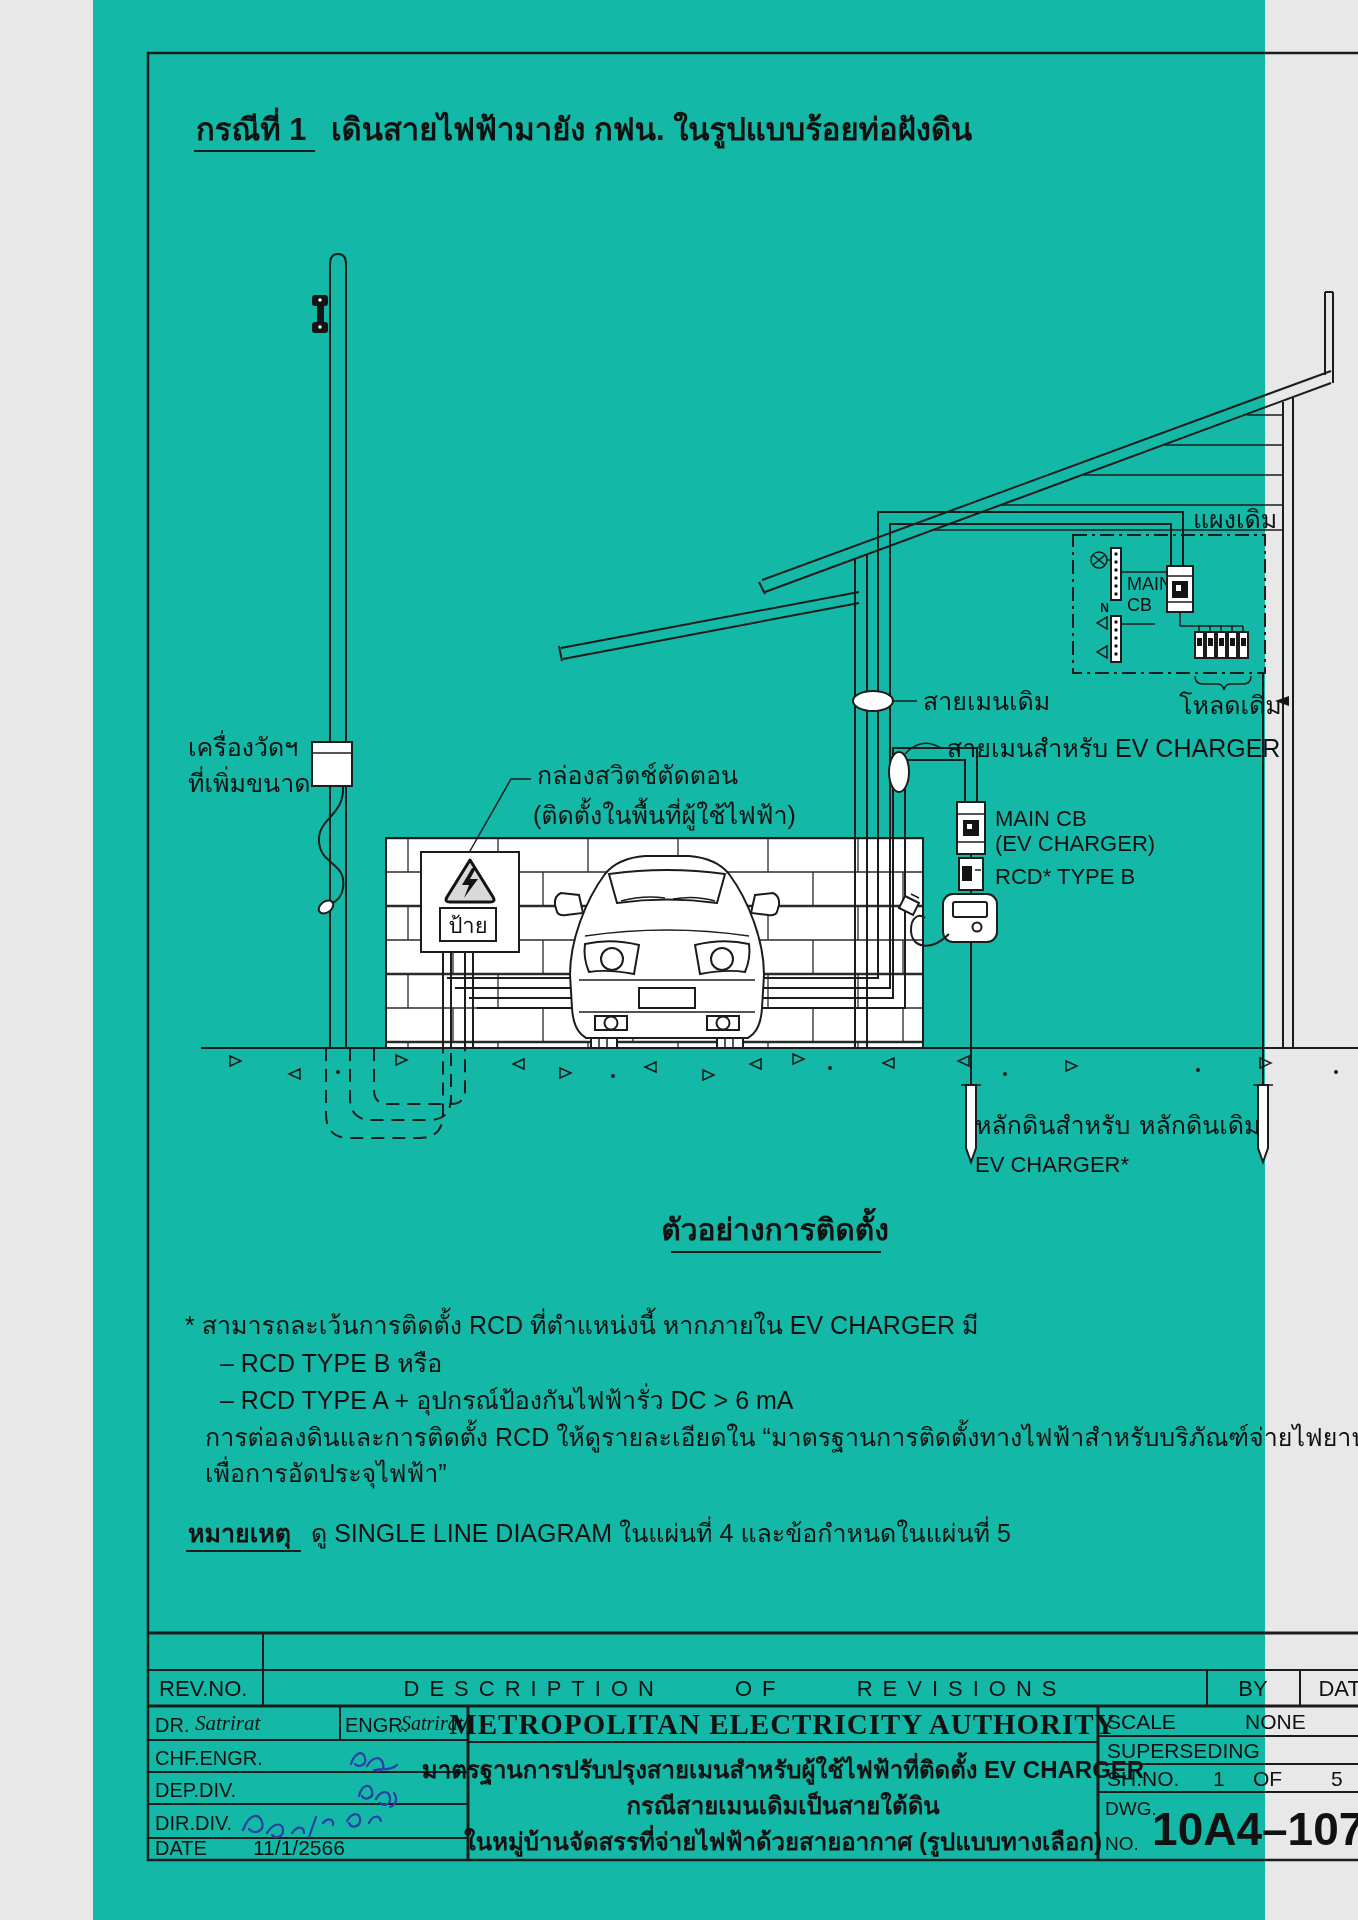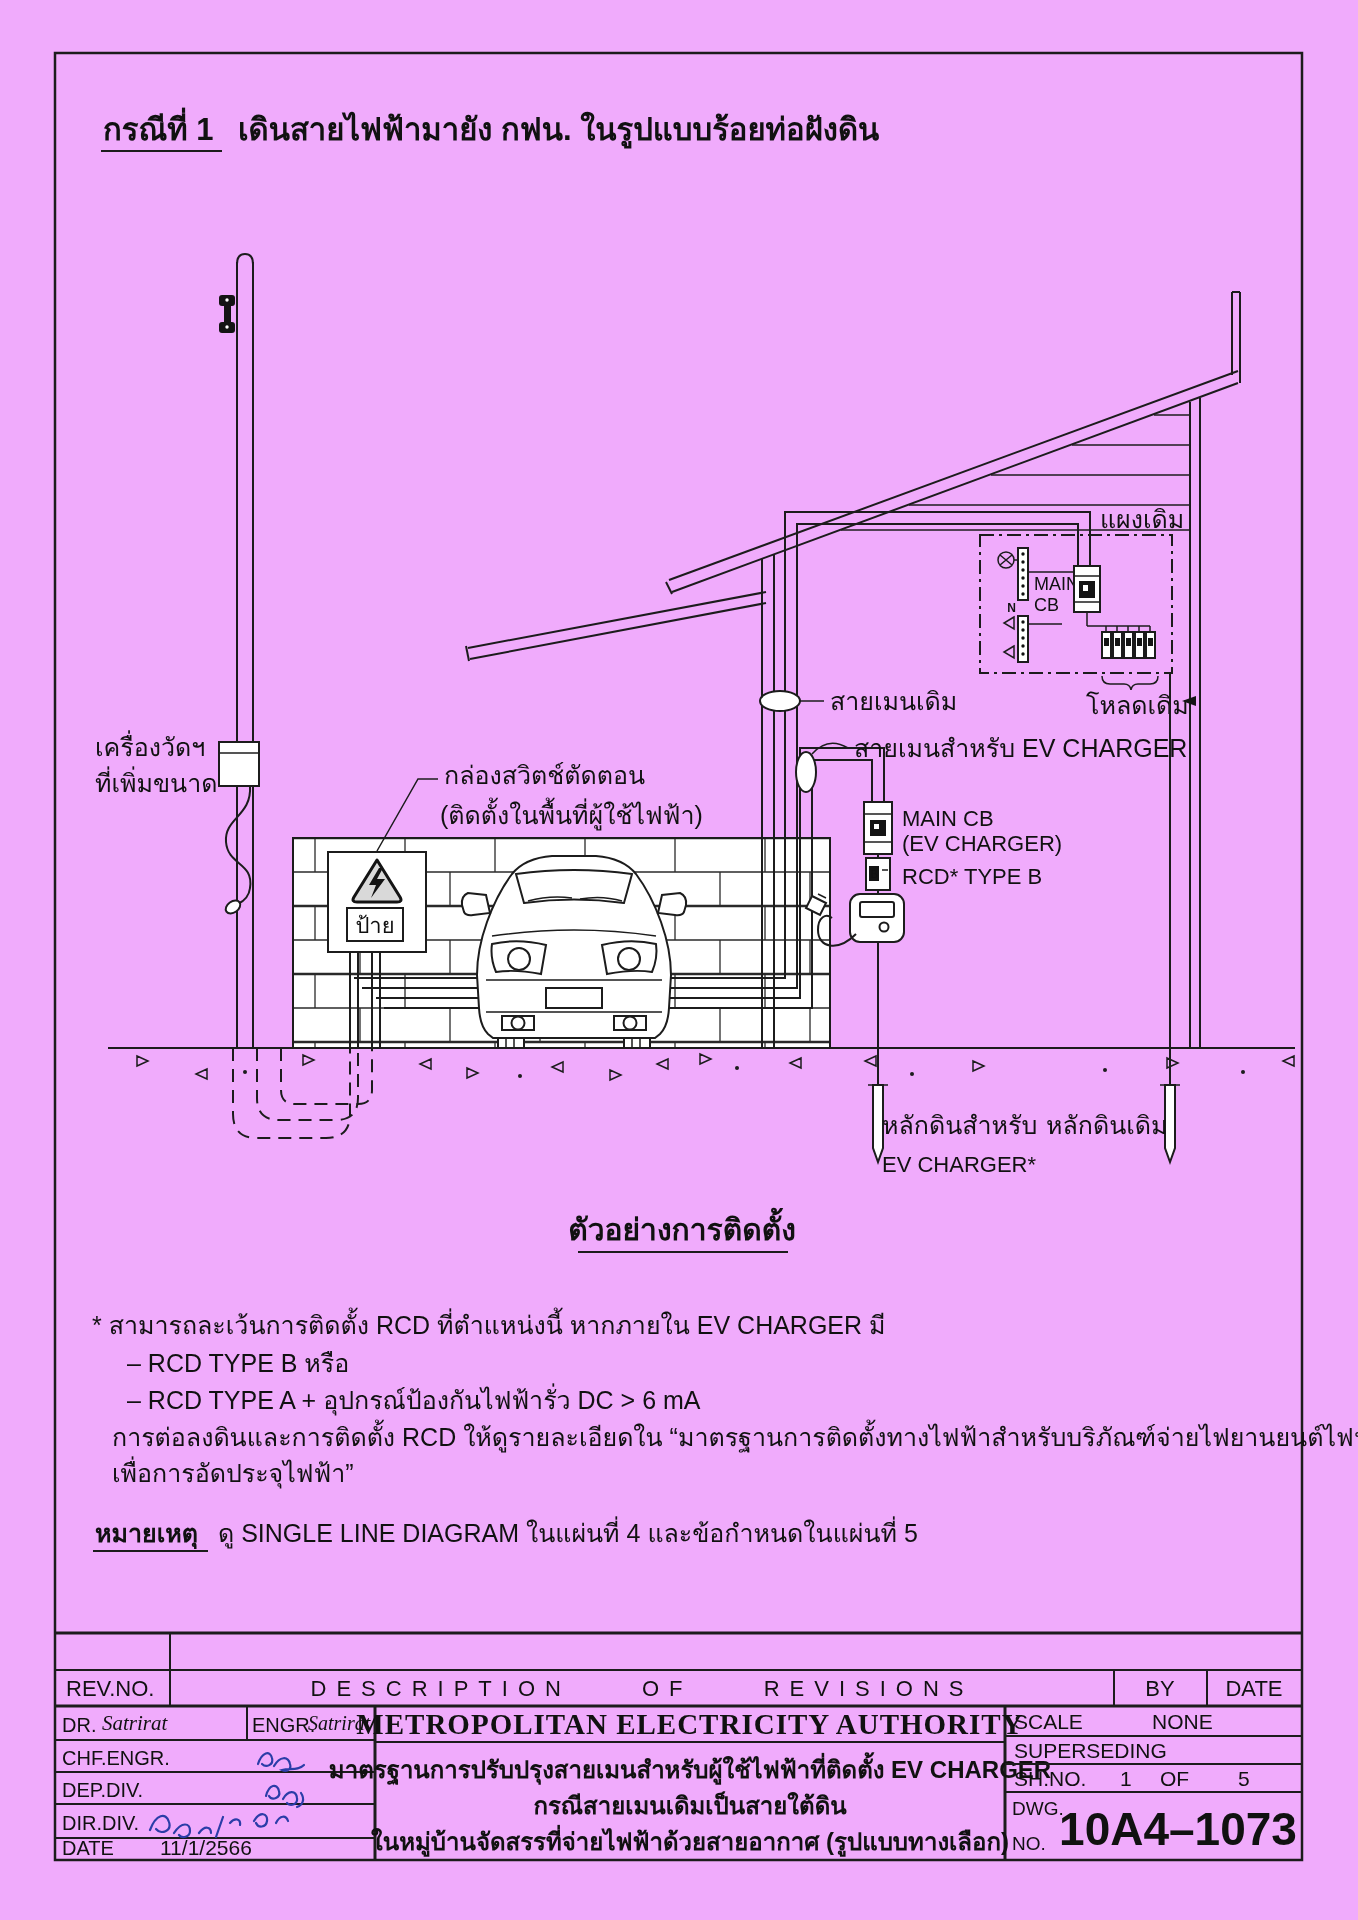--- a/index.html
+++ b/index.html
@@ -1,16 +1,16 @@
 <!DOCTYPE html>
 <html><head>
 <meta charset="utf-8">
 <style>
   html,body{margin:0;padding:0;background:#e8e8e8;}
-  .sheet{width:1358px;height:1920px;background:#f0abfc;position:relative;margin:0 auto;}
+  .sheet{width:1172px;height:1920px;background:#14b8a6;position:relative;margin:0 auto;}
   svg{display:block;}
   text{font-family:"Liberation Sans","DejaVu Sans",sans-serif;fill:#111;}
   .b{font-weight:bold;}
   .serif{font-family:"Liberation Serif","DejaVu Serif",serif;}
   .it{font-style:italic;}
   .ln{stroke:#1c1c1c;stroke-width:2;fill:none;}
   .ln15{stroke:#1c1c1c;stroke-width:1.5;fill:none;}
   .ln3{stroke:#1c1c1c;stroke-width:3;fill:none;}
   .wf{fill:#ffffff;stroke:#1c1c1c;stroke-width:2;}
   .dash{stroke:#1c1c1c;stroke-width:2;fill:none;stroke-dasharray:13 8;}

